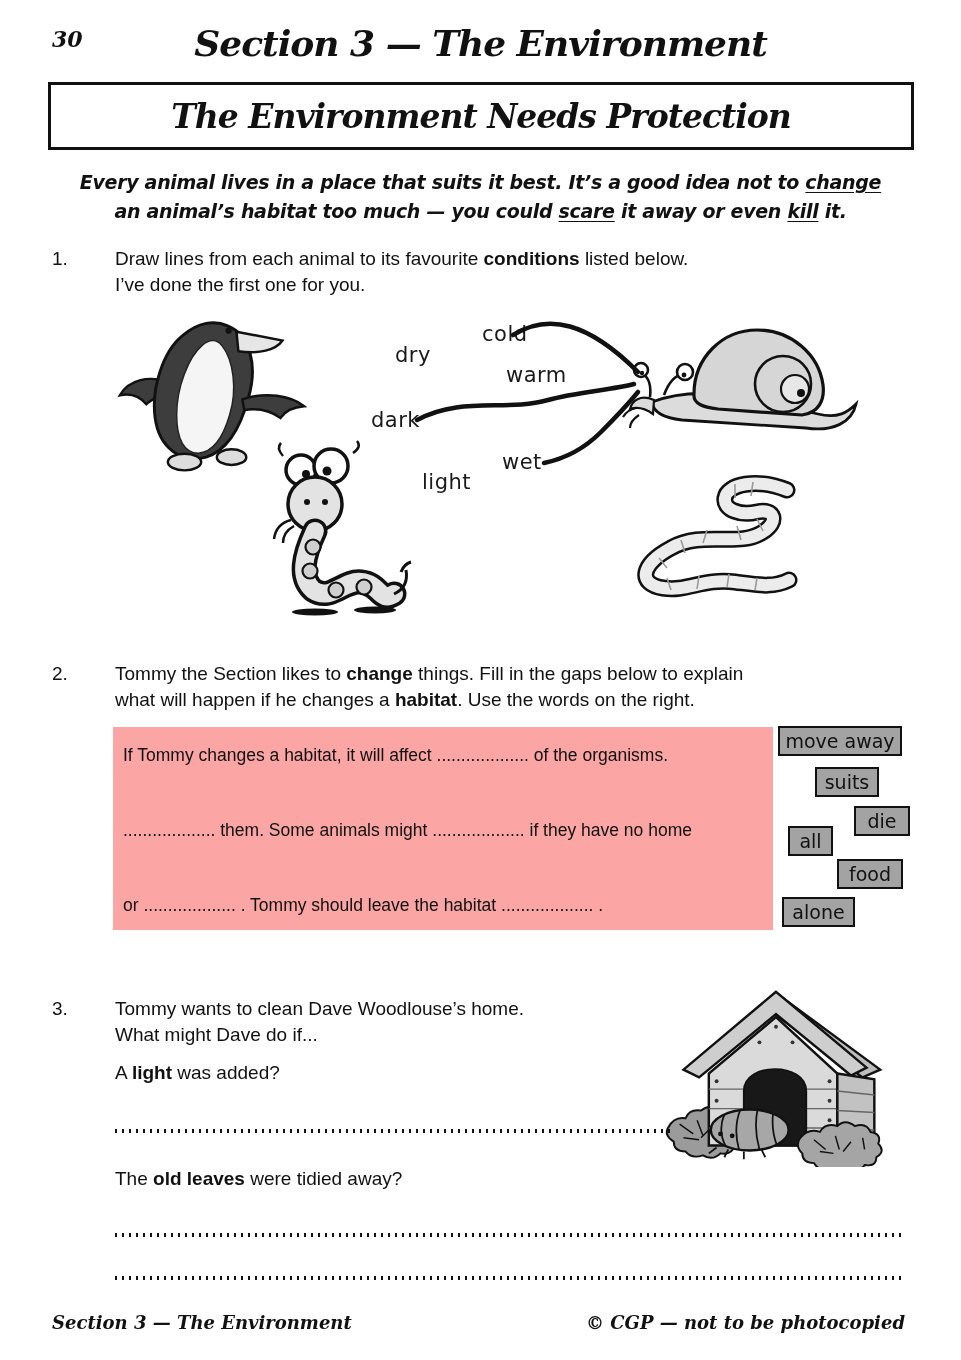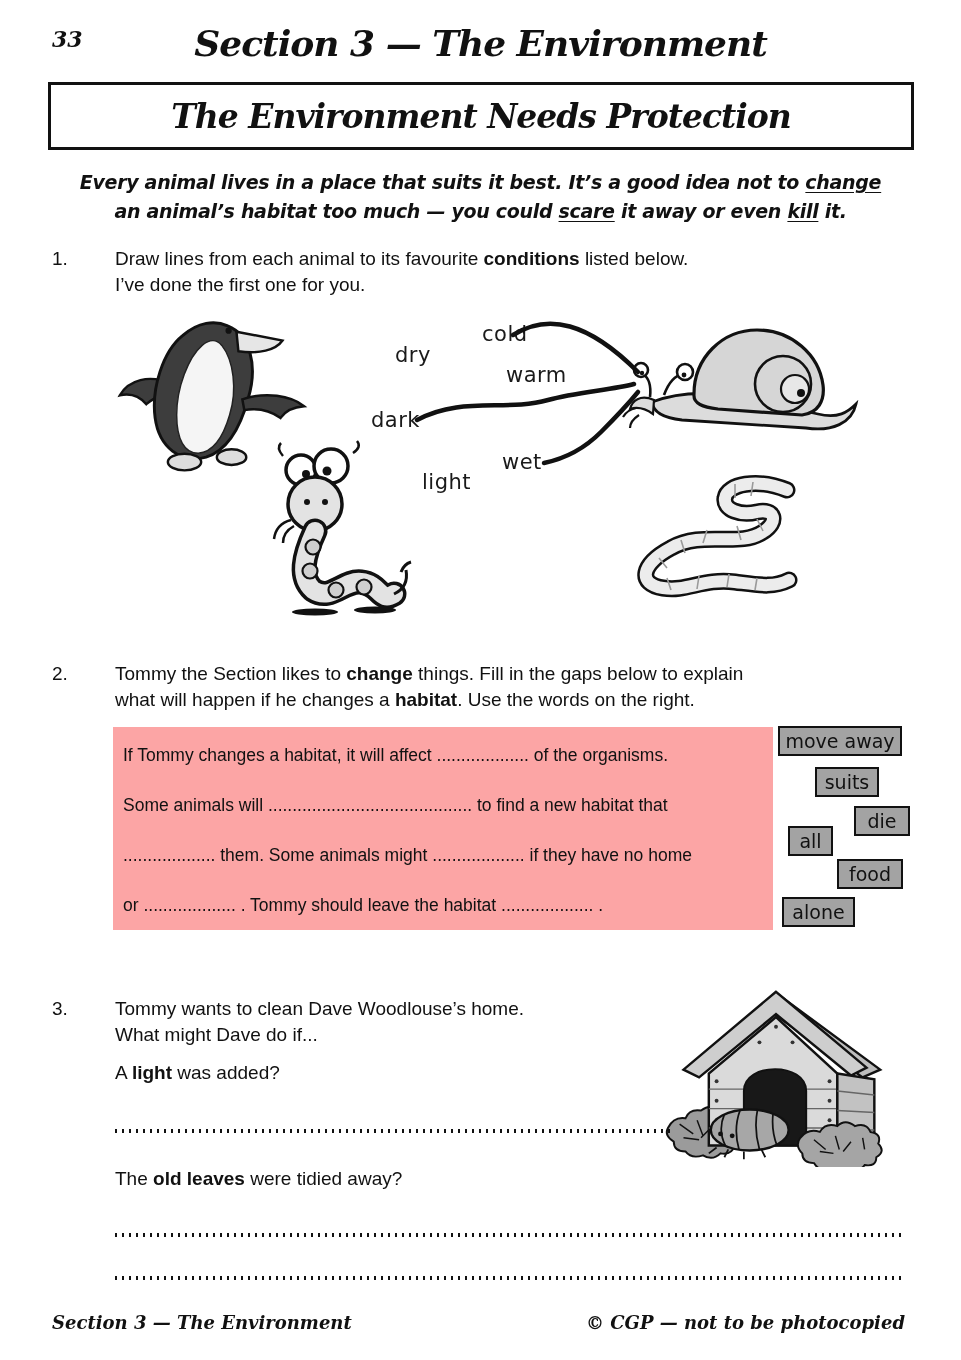--- a/index.html
+++ b/index.html
@@ -67,21 +67,21 @@
     font-family:"DejaVu Serif",serif;font-style:italic;font-weight:bold;font-size:18px;
   }
   .footer-l{left:52px;}
   .footer-r{right:56px;text-align:center;}
 </style>
 </head>
 <body>
 
 <div id="page">
 
-  <div class="pgnum">33</div>
+  <div class="pgnum">30</div>
   <div class="sect-title">Section 3 — The Environment</div>
   <div class="banner">
     <span>The Environment Needs Protection</span>
   </div>
 
   <div class="intro">
     <span>Every animal lives in a place that suits it best.  It’s a good idea not to </span><u>change</u><br>
     <span>an animal’s habitat too much — you could </span><u>scare</u><span> it away or even </span><u>kill</u><span> it.</span>
   </div>
 
@@ -165,21 +165,20 @@
   <div class="qrow" style="top:661px;">
     <div class="qnum">2.</div>
     <div class="qtext">
       <span>Tommy the Section likes to </span><b>change</b><span> things.  Fill in the gaps below to explain</span><br>
       <span>what will happen if he changes a </span><b>habitat</b><span>.  Use the words on the right.</span>
     </div>
   </div>
 
   <div class="graybox">
     <div>If Tommy changes a habitat, it will affect ................... of the organisms.</div>
-    <div>Some animals will .......................................... to find a new habitat that</div>
     <div>................... them.  Some animals might ................... if they have no home</div>
     <div>or ................... .  Tommy should leave the habitat ................... .</div>
   </div>
 
   <div class="wordbox" style="left:778px;top:726px;width:120px;height:26px;">move away</div>
   <div class="wordbox" style="left:815px;top:767px;width:60px;height:26px;">suits</div>
   <div class="wordbox" style="left:854px;top:806px;width:52px;height:26px;">die</div>
   <div class="wordbox" style="left:788px;top:826px;width:41px;height:26px;">all</div>
   <div class="wordbox" style="left:837px;top:859px;width:62px;height:26px;">food</div>
   <div class="wordbox" style="left:782px;top:897px;width:69px;height:26px;">alone</div>

